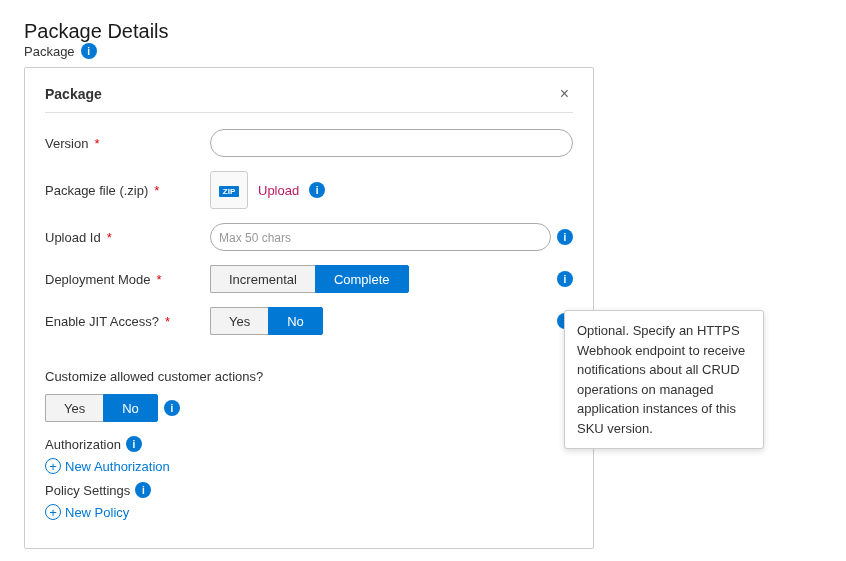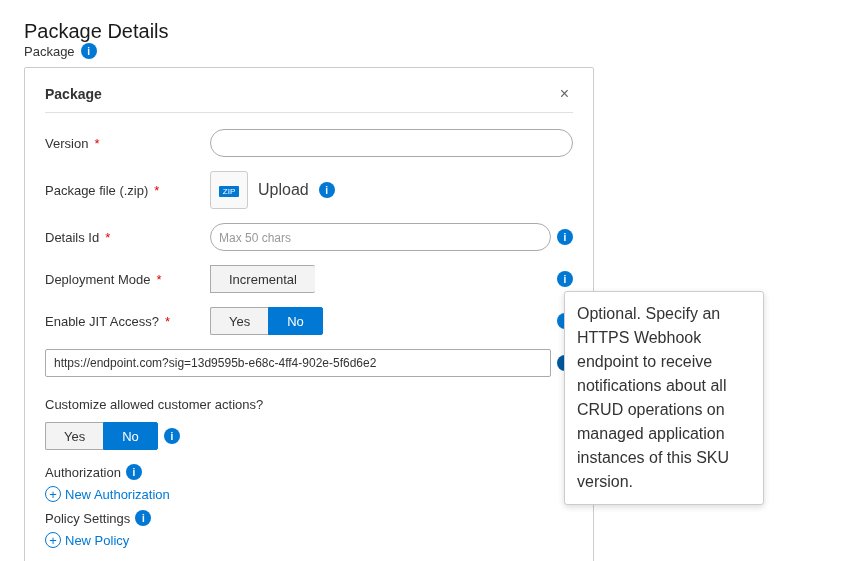--- a/index.html
+++ b/index.html
@@ -136,37 +136,37 @@
     .zip-icon {
       width: 38px;
       height: 38px;
       border: 1px solid #ccc;
       border-radius: 3px;
       display: flex;
       align-items: center;
       justify-content: center;
       background: #f9f9f9;
       font-size: 9px;
-      font-weight: normal;
+      font-weight: bold;
       color: #555;
       flex-direction: column;
     }
     .zip-icon-inner {
       font-size: 8px;
       background: #0078d4;
       color: #fff;
       padding: 1px 4px;
       border-radius: 1px;
       margin-top: 2px;
     }
     .upload-link {
-      color: #404040;
+      color: #be185d;
       cursor: pointer;
       text-decoration: none;
-      font-size: 16px;
+      font-size: 13px;
     }
     .notification-input {
       flex: 1;
       height: 28px;
       border: 1px solid #aaa;
       border-radius: 2px;
       padding: 4px 8px;
       font-size: 12px;
       color: #333;
       outline: none;
@@ -205,27 +205,27 @@
       align-items: center;
       justify-content: center;
       font-size: 13px;
       color: #0078d4;
       line-height: 1;
     }
     
     .tooltip-box {
       position: absolute;
       left: 540px;
-      top: 224px;
+      top: 243px;
       width: 200px;
       background: #fff;
       border: 1px solid #ccc;
       border-radius: 3px;
       padding: 10px 12px;
-      font-size: 16px;
+      font-size: 13px;
       color: #333;
       line-height: 1.5;
       box-shadow: 0 2px 6px rgba(0,0,0,0.15);
     }
     .info-icon-active {
       background: #005a9e;
     }
     .form-row-align-top {
       align-items: flex-start;
       padding-top: 4px;
@@ -269,61 +269,58 @@
         <div class="zip-icon">
           <div class="zip-icon-inner">ZIP</div>
         </div>
         <a class="upload-link">Upload</a>
         <span class="info-icon">i</span>
       </div>
     </div>
 
     <div class="form-row">
       <label class="form-label">
-        <span>Details Id</span>
+        <span>Upload Id</span>
         <span class="required-star">*</span>
       </label>
       <div class="row-right">
         <input type="text" class="form-control" placeholder="Max 50 chars" style="">
         <span class="info-icon">i</span>
       </div>
     </div>
 
     <div class="form-row">
       <label class="form-label">
         <span>Deployment Mode</span>
         <span class="required-star">*</span>
       </label>
       <div class="row-right">
         <div class="toggle-group">
           <button class="toggle-btn">Incremental</button>
+          <button class="toggle-btn active">Complete</button>
         </div>
         <span class="info-icon">i</span>
       </div>
     </div>
 
     <div class="form-row">
       <label class="form-label">
         <span>Enable JIT Access?</span>
         <span class="required-star">*</span>
       </label>
       <div class="row-right">
         <div class="toggle-group">
           <button class="toggle-btn">Yes</button>
           <button class="toggle-btn active">No</button>
         </div>
         <span class="info-icon">i</span>
       </div>
     </div>
 
     <div class="form-row">
-      <div class="row-right">
-        <input type="text" class="notification-input" value="https://endpoint.com?sig=13d9595b-e68c-4ff4-902e-5f6d6e2" style="">
-        <span class="info-icon info-icon-active">i</span>
-      </div>
     </div>
 
     <div class="form-row form-row-align-top">
       <label class="form-label" style="padding-top:2px;">
         <span>Customize allowed customer actions?</span>
       </label>
       <div class="row-right">
         <div class="toggle-group">
           <button class="toggle-btn">Yes</button>
           <button class="toggle-btn active">No</button>

